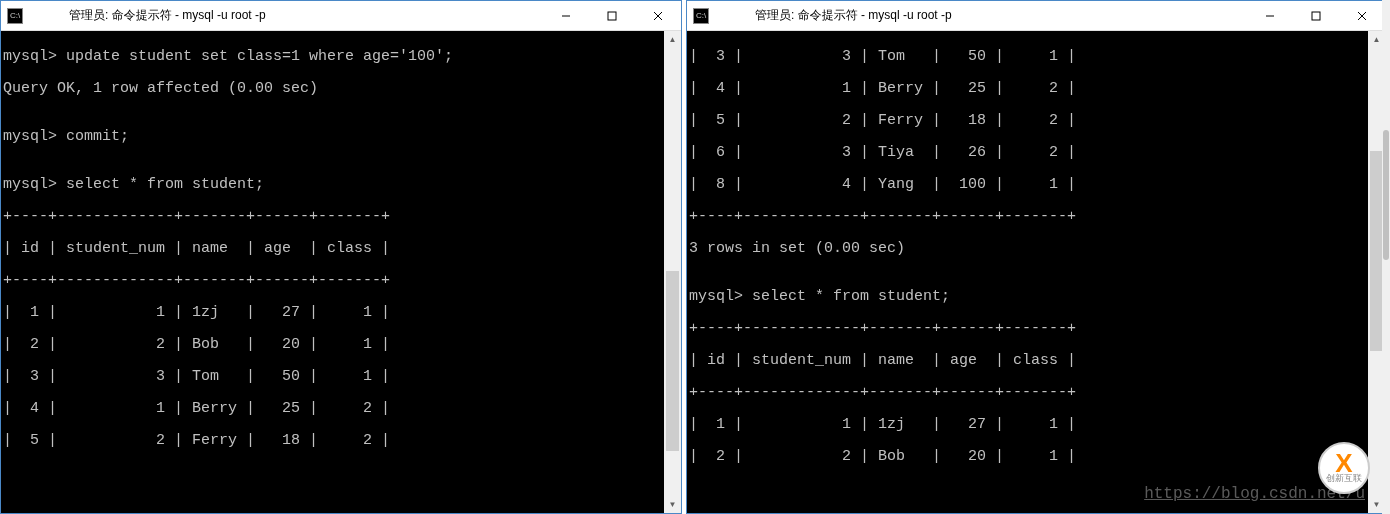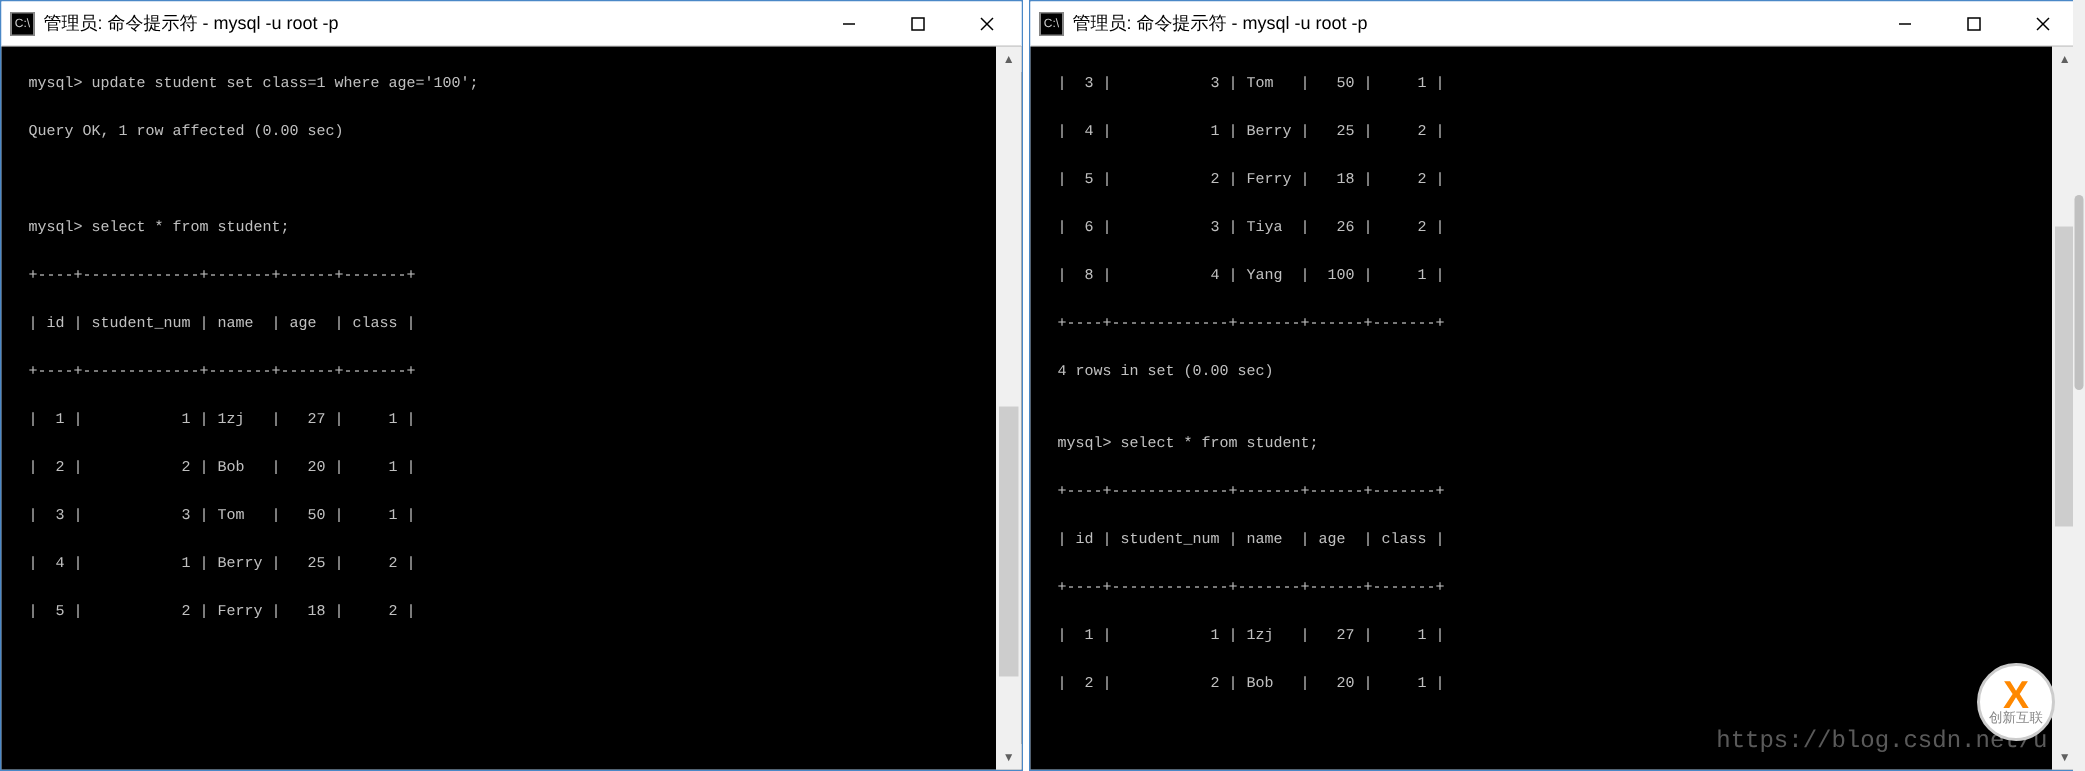--- a/index.html
+++ b/index.html
@@ -40,37 +40,37 @@
     width: 16px; height: 16px;
     background: #000;
     display: inline-flex;
     align-items: center;
     justify-content: center;
     font-size: 8px;
     color: #ccc;
     margin-right: 6px;
     border: 1px solid #888;
   }
-  .title-text { flex: 1; }
+  .title-text { flex: 1; margin-left: 40px; }
   .win-controls { display: flex; }
   .win-btn {
     width: 46px; height: 30px;
     display: flex; align-items: center; justify-content: center;
     font-size: 10px;
     color: #000;
   }
   .win-btn svg { width: 10px; height: 10px; }
   .terminal {
     flex: 1;
     background: #000;
     color: #c0c0c0;
     font-family: "NSimSun", "SimSun", "Courier New", monospace;
-    font-size: 10px;
+    font-size: 15px;
     line-height: 16px;
-    padding: 2px 18px;
+    padding: 2px 2px;
     position: relative;
     white-space: pre;
     overflow: hidden;
   }
   .terminal .row { white-space: pre; }
   .scrollbar {
     position: absolute;
     right: 0; top: 30px; bottom: 0;
     width: 17px;
     background: #f0f0f0;
@@ -102,20 +102,21 @@
     background: #c0c0c0;
     border-radius: 3px;
   }
   .watermark {
     position: absolute;
     right: 20px; bottom: 10px;
     color: rgba(180,180,180,0.5);
     font-family: "Courier New", monospace;
     font-size: 16px;
     pointer-events: none;
+    text-decoration: underline;
   }
   .logo {
     position: absolute;
     right: 20px; bottom: 20px;
     width: 52px; height: 52px;
     border: 2px solid #ccc;
     border-radius: 50%;
     background: #fff;
     display: flex; align-items: center; justify-content: center;
     font-size: 9px;
@@ -150,20 +151,21 @@
               <line x1="1" y1="1" x2="9" y2="9" stroke="#000" stroke-width="1"></line>
               <line x1="9" y1="1" x2="1" y2="9" stroke="#000" stroke-width="1"></line>
             </svg>
         </div>
       </div>
     </div>
     <div class="terminal">
 <div class="row">mysql&gt; update student set class=1 where age='100';</div>
 <div class="row">Query OK, 1 row affected (0.00 sec)</div>
 <div class="row"></div>
+<div class="row">mysql&gt; commit;</div>
 <div class="row"></div>
 <div class="row">mysql&gt; select * from student;</div>
 <div class="row">+----+-------------+-------+------+-------+</div>
 <div class="row">| id | student_num | name  | age  | class |</div>
 <div class="row">+----+-------------+-------+------+-------+</div>
 <div class="row">|  1 |           1 | 1zj   |   27 |     1 |</div>
 <div class="row">|  2 |           2 | Bob   |   20 |     1 |</div>
 <div class="row">|  3 |           3 | Tom   |   50 |     1 |</div>
 <div class="row">|  4 |           1 | Berry |   25 |     2 |</div>
 <div class="row">|  5 |           2 | Ferry |   18 |     2 |</div>
@@ -212,21 +214,21 @@
         </div>
       </div>
     </div>
     <div class="terminal">
 <div class="row">|  3 |           3 | Tom   |   50 |     1 |</div>
 <div class="row">|  4 |           1 | Berry |   25 |     2 |</div>
 <div class="row">|  5 |           2 | Ferry |   18 |     2 |</div>
 <div class="row">|  6 |           3 | Tiya  |   26 |     2 |</div>
 <div class="row">|  8 |           4 | Yang  |  100 |     1 |</div>
 <div class="row">+----+-------------+-------+------+-------+</div>
-<div class="row">4 rows in set (0.00 sec)</div>
+<div class="row">3 rows in set (0.00 sec)</div>
 <div class="row"></div>
 <div class="row">mysql&gt; select * from student;</div>
 <div class="row">+----+-------------+-------+------+-------+</div>
 <div class="row">| id | student_num | name  | age  | class |</div>
 <div class="row">+----+-------------+-------+------+-------+</div>
 <div class="row">|  1 |           1 | 1zj   |   27 |     1 |</div>
 <div class="row">|  2 |           2 | Bob   |   20 |     1 |</div>
 
 
 

